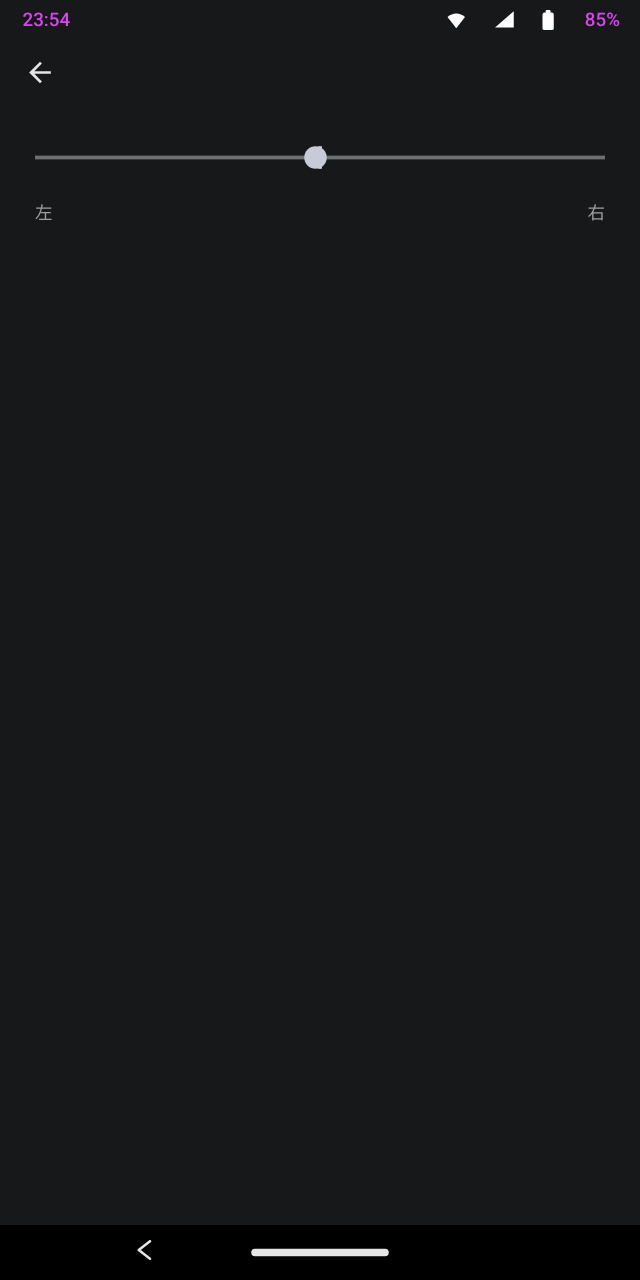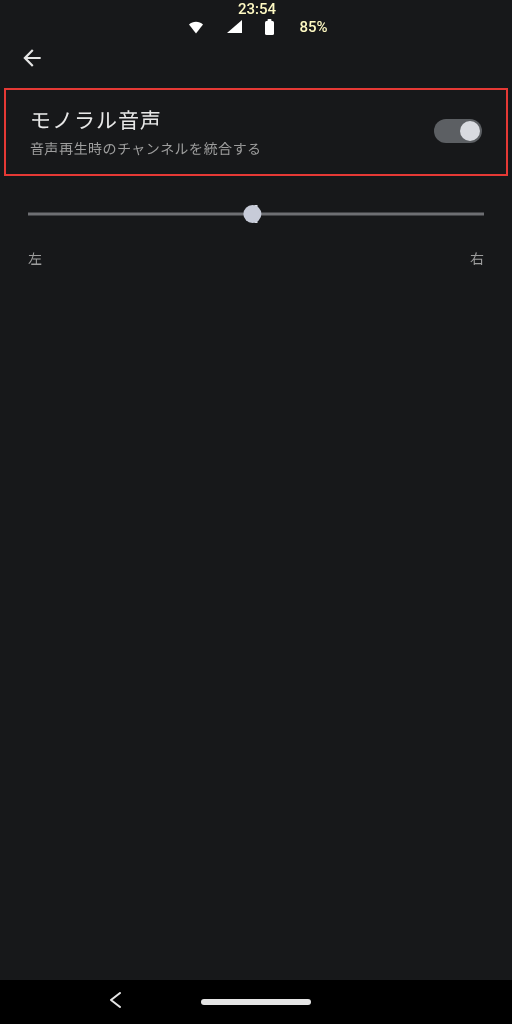--- a/index.html
+++ b/index.html
@@ -11,22 +11,21 @@
     display: flex;
     flex-direction: column;
   }
   .status-bar {
     height: 32px;
     display: flex;
     align-items: center;
     padding: 0 16px 0 18px;
     font-size: 15px;
     font-weight: 500;
-    color: #fef9c3;
-    flex-direction: column;
+    color: #d946ef;
   }
   .status-left { flex: 1; }
   .status-right { display: flex; align-items: center; gap: 20px; }
   .status-right svg { display: block; }
   .battery-text { margin-left: 4px; font-size: 15px; }
 
   .toolbar {
     height: 56px;
     display: flex;
     align-items: center;
@@ -181,31 +180,20 @@
     <span>
       <svg width="26" height="26" viewBox="0 0 24 24">
           <path d="M20 11H7.83l5.59-5.59L12 4l-8 8 8 8 1.41-1.41L7.83 13H20z" fill="#e5e5e5"></path>
         </svg>
     </span>
   </div>
 </div>
 
 <div class="content">
 
-  <div class="highlight-box">
-    <div class="setting-row">
-      <div class="setting-text">
-        <div class="setting-title">モノラル音声</div>
-        <div class="setting-sub">音声再生時のチャンネルを統合する</div>
-      </div>
-      <div class="switch">
-        <div class="switch-knob"></div>
-      </div>
-    </div>
-  </div>
 
   <div class="balance-section">
     <div class="slider-wrap">
       <div class="slider-track"></div>
       <div class="slider-tick"></div>
       <div class="slider-thumb"></div>
     </div>
     <div class="slider-labels">
       <span>左</span>
       <span>右</span>

